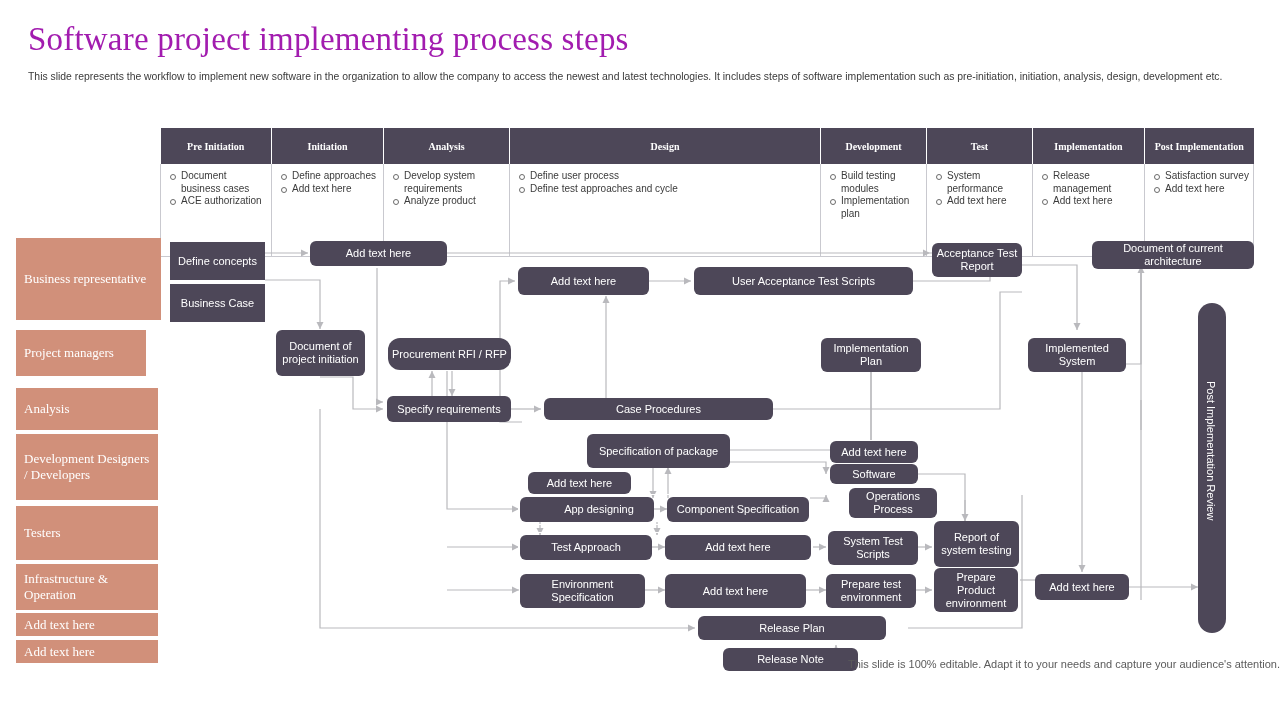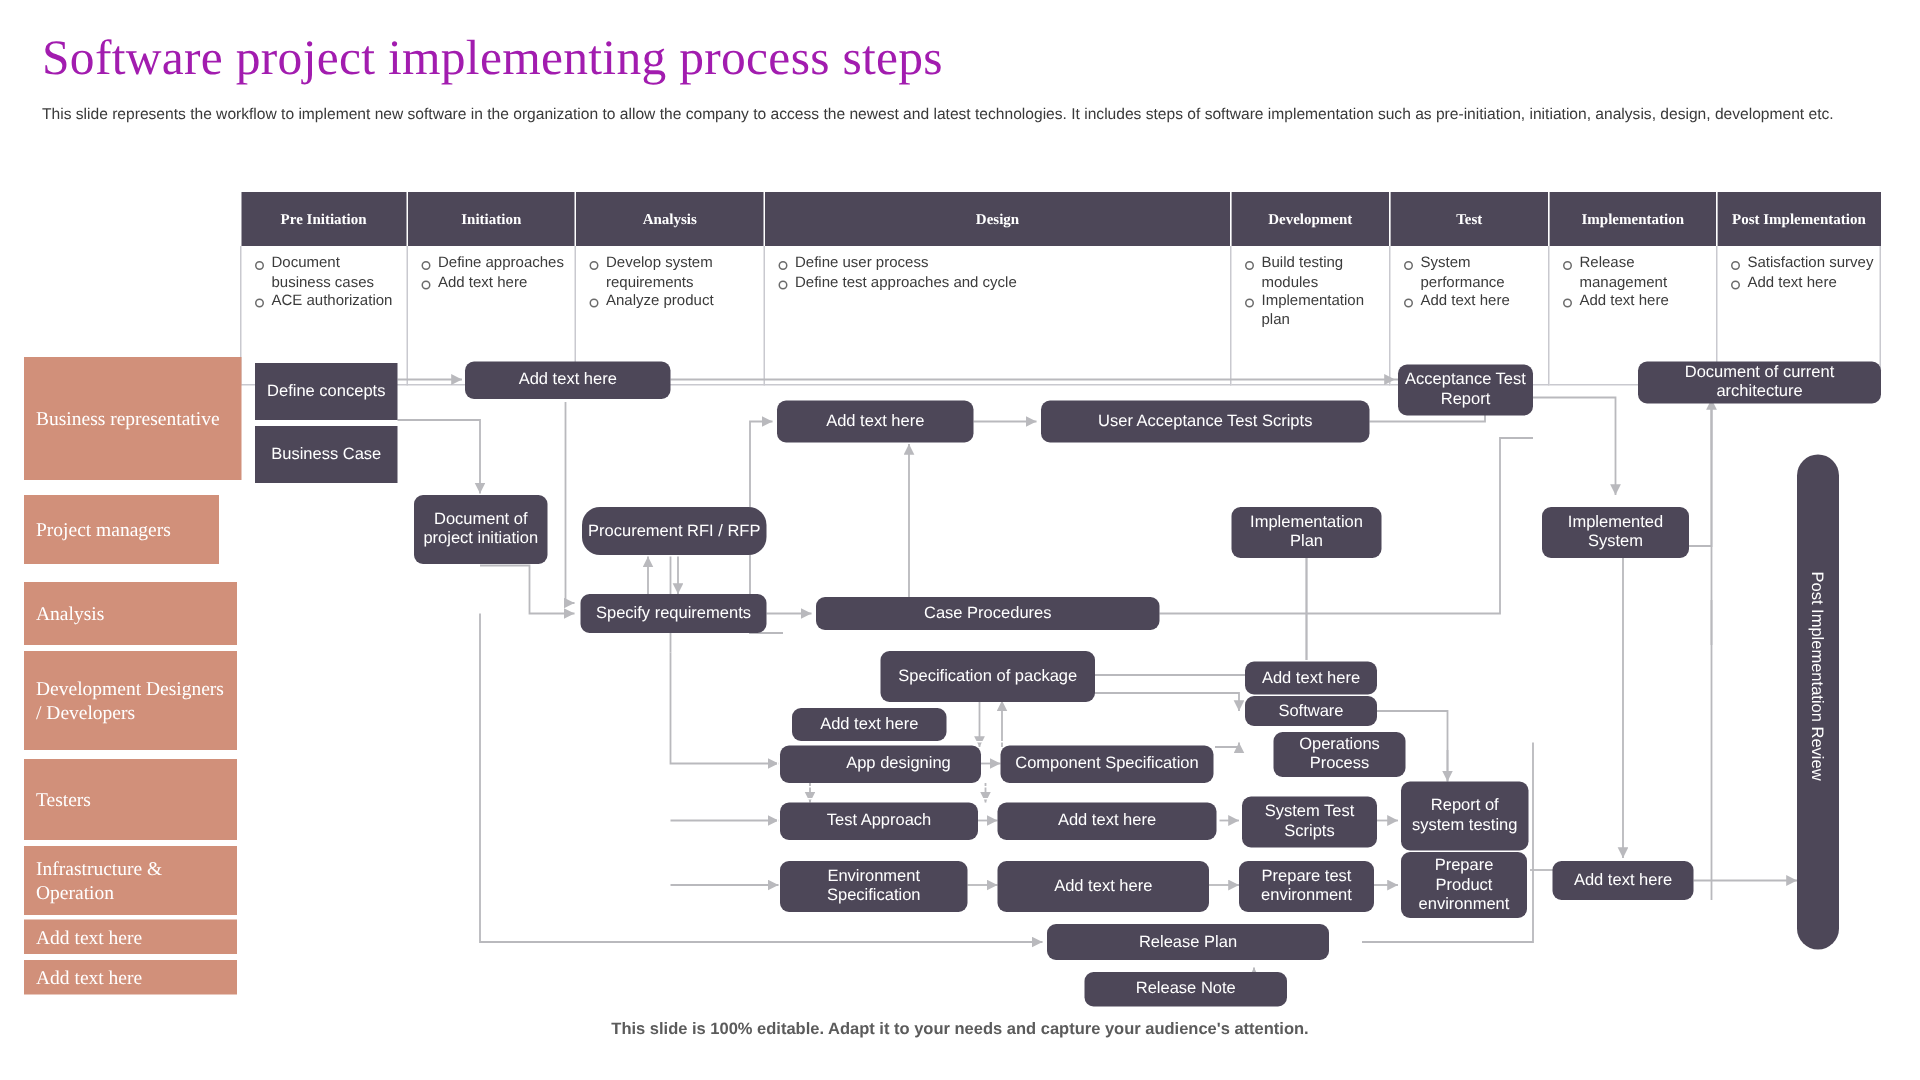--- a/index.html
+++ b/index.html
@@ -16,22 +16,22 @@
     font-family:"Liberation Serif", serif;
     font-size:33px;line-height:38px;
     color:#a21caf;font-weight:400;
     letter-spacing:.2px;
   }
   #slide-subtitle{
     position:absolute;left:28px;top:70px;width:1200px;
     font-size:10.4px;line-height:14px;color:#3a3a3a;
   }
   #footer-note{
-    position:absolute;left:0;top:680px;width:1280px;
-    text-align:center;font-size:11px;color:#5b5b5b;font-weight:bold;
+    position:absolute;left:0;top:658px;width:1280px;
+    text-align:right;font-size:11px;color:#5b5b5b;
   }
   
   #phase-table{
     position:absolute;left:160px;top:128px;width:1093px;
     border-collapse:collapse;table-layout:fixed;
   }
   #phase-table th{
     background:#4d4758;color:#ffffff;
     font-family:"Liberation Serif", serif;
     font-size:10px;font-weight:bold;

